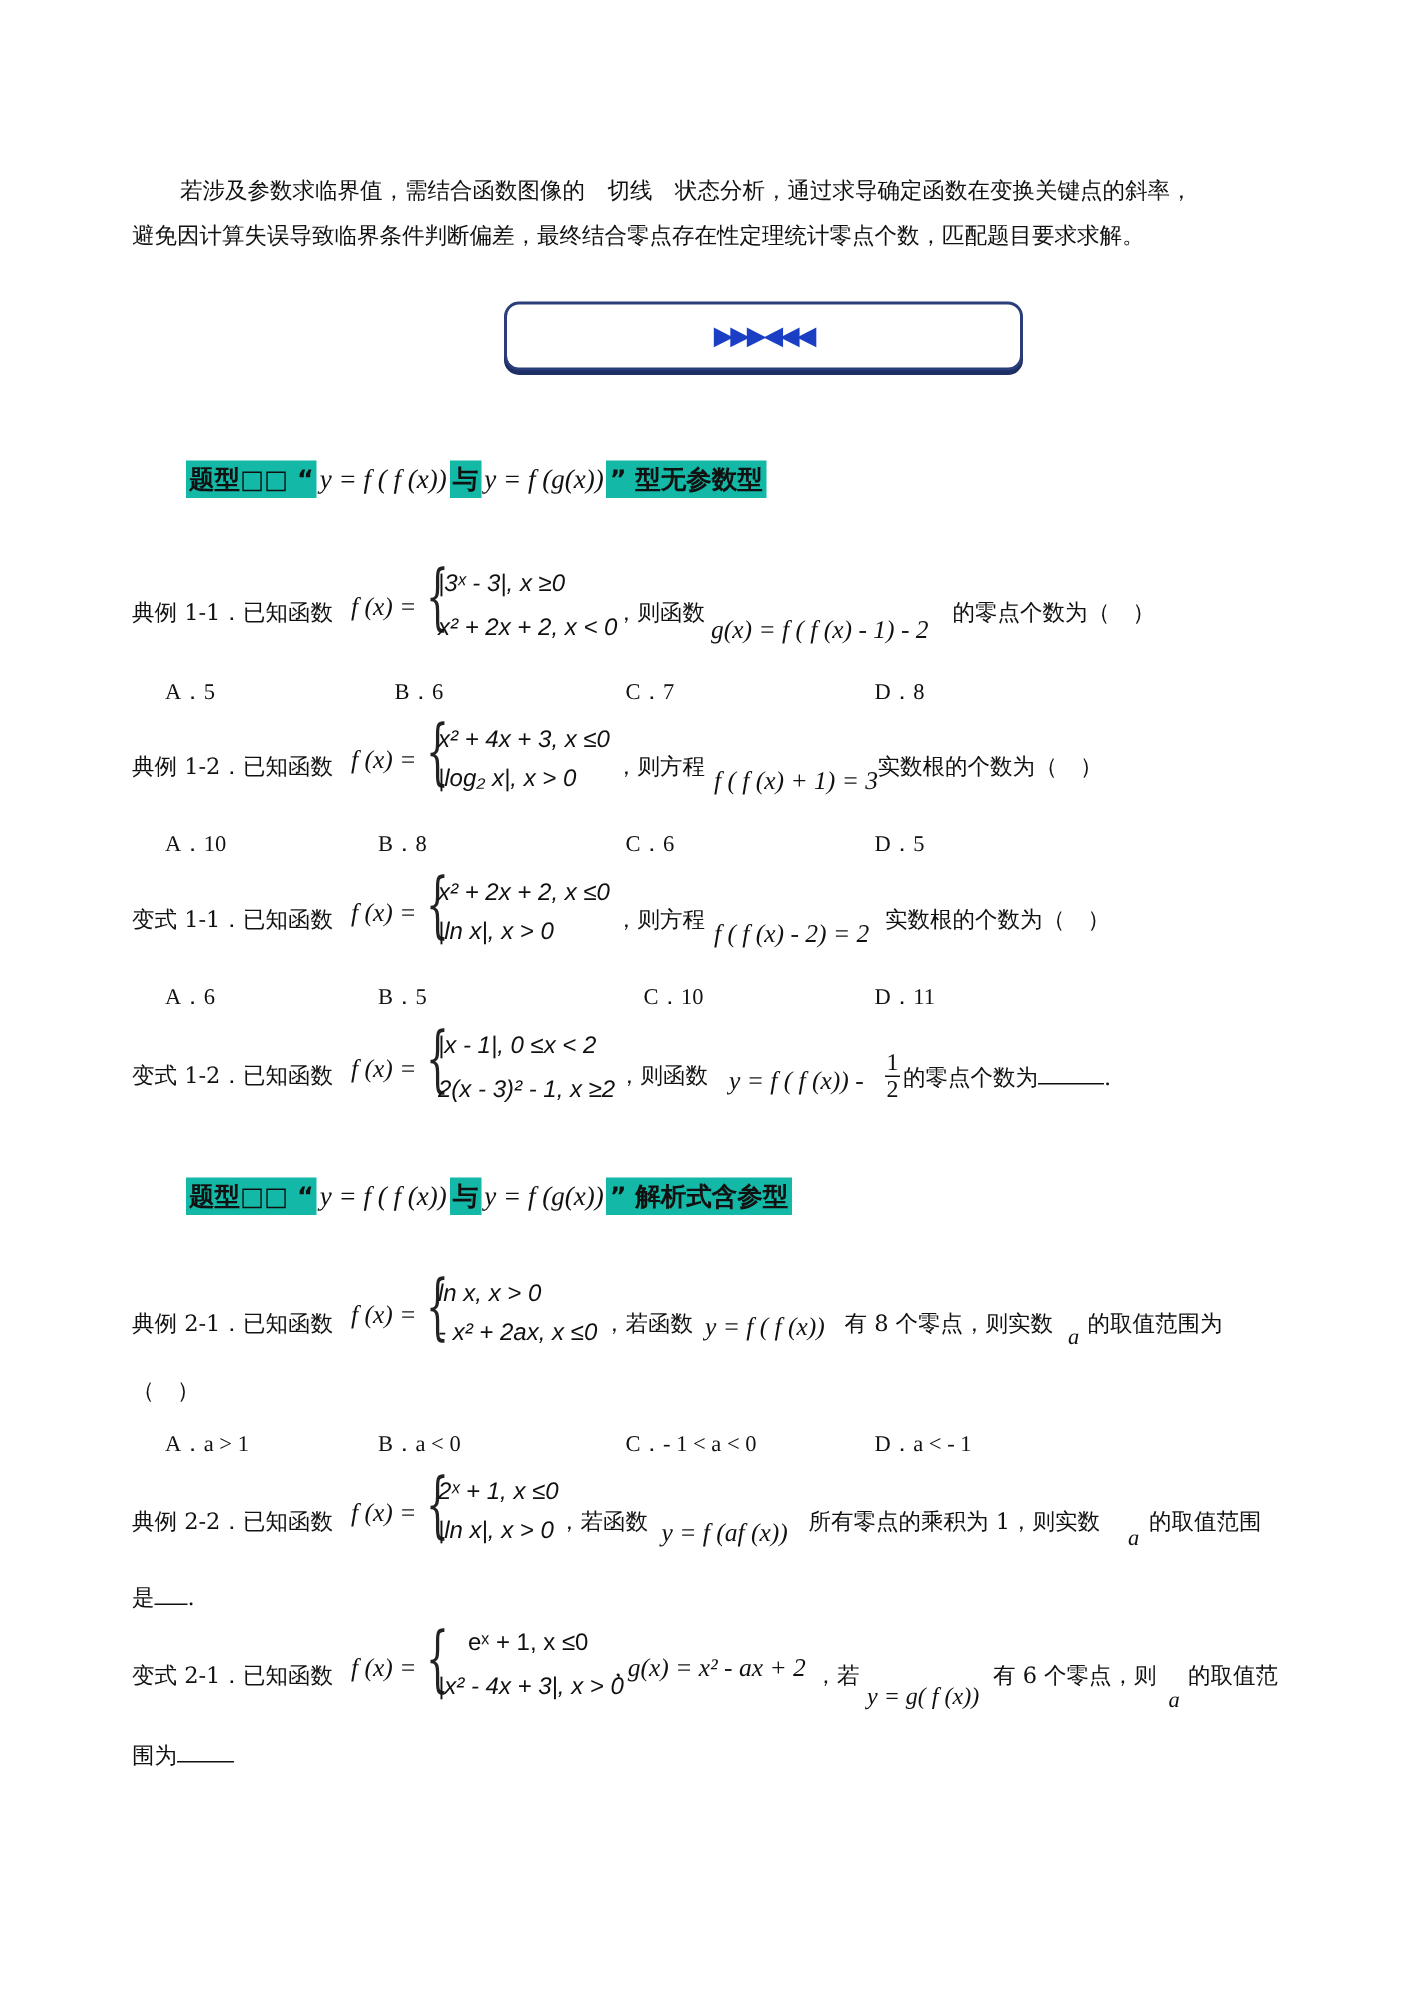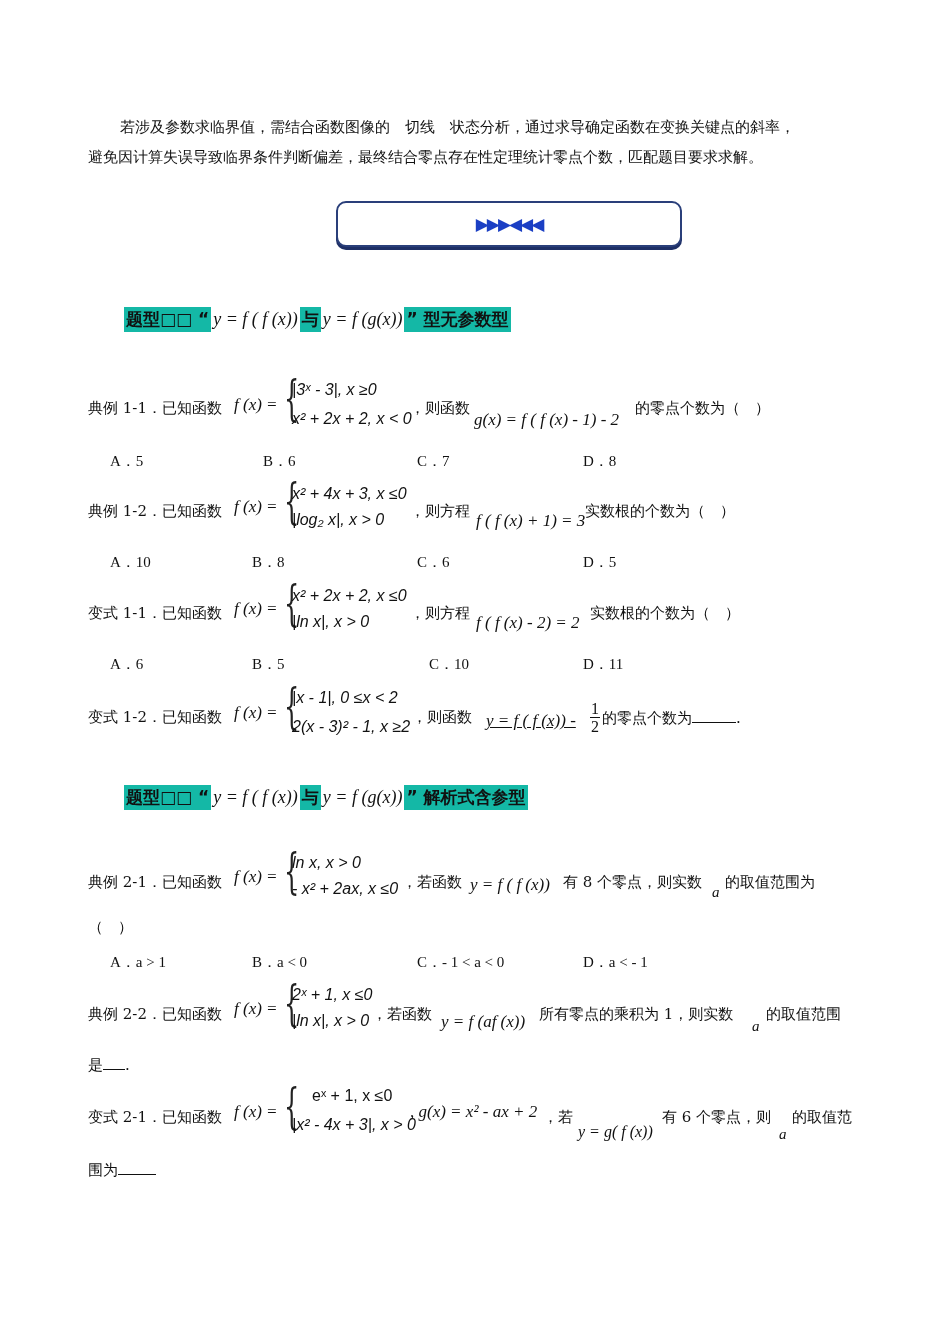--- a/index.html
+++ b/index.html
@@ -92,21 +92,21 @@
   <span class="opt" style="left:583px; top:655px;">D．11</span>
 </div>
 
 <div>
   <span class="q" style="top:708px;">变式 1-2．已知函数</span>
   <span class="pw math" style="left:234px; top:703px;">f (x) =</span>
   <span class="brace" style="left:284px; top:682px;">{</span>
   <span class="case" style="left:292px; top:689px;">|x - 1|, 0 ≤x &lt; 2</span>
   <span class="case" style="left:292px; top:718px;">2(x - 3)² - 1, x ≥2</span>
   <span class="q" style="left:412px; top:708px;">，则函数</span>
-  <span class="pw math" style="left:486px; top:711px;text-decoration:underline;">y = f ( f (x)) -</span>
+  <span class="pw math" style="left:486px; top:711px;">y = f ( f (x)) -</span>
   <span class="pw mathr" style="left:590px; top:701px; text-align:center; width:10px;">
     <span style="display:block; border-bottom:1px solid #111; line-height:16px;">1</span>
     <span style="display:block; line-height:18px;">2</span>
   </span>
   <span class="q" style="left:602px; top:708px;"><span>的零点个数为</span><span class="blank" style="width:44px;"></span><span>.</span></span>
 </div>
 
 <div class="sec" style="top:784px;">
   <span class="hl">题型□□ “</span>
   <span class="m">y = f ( f (x))</span>

